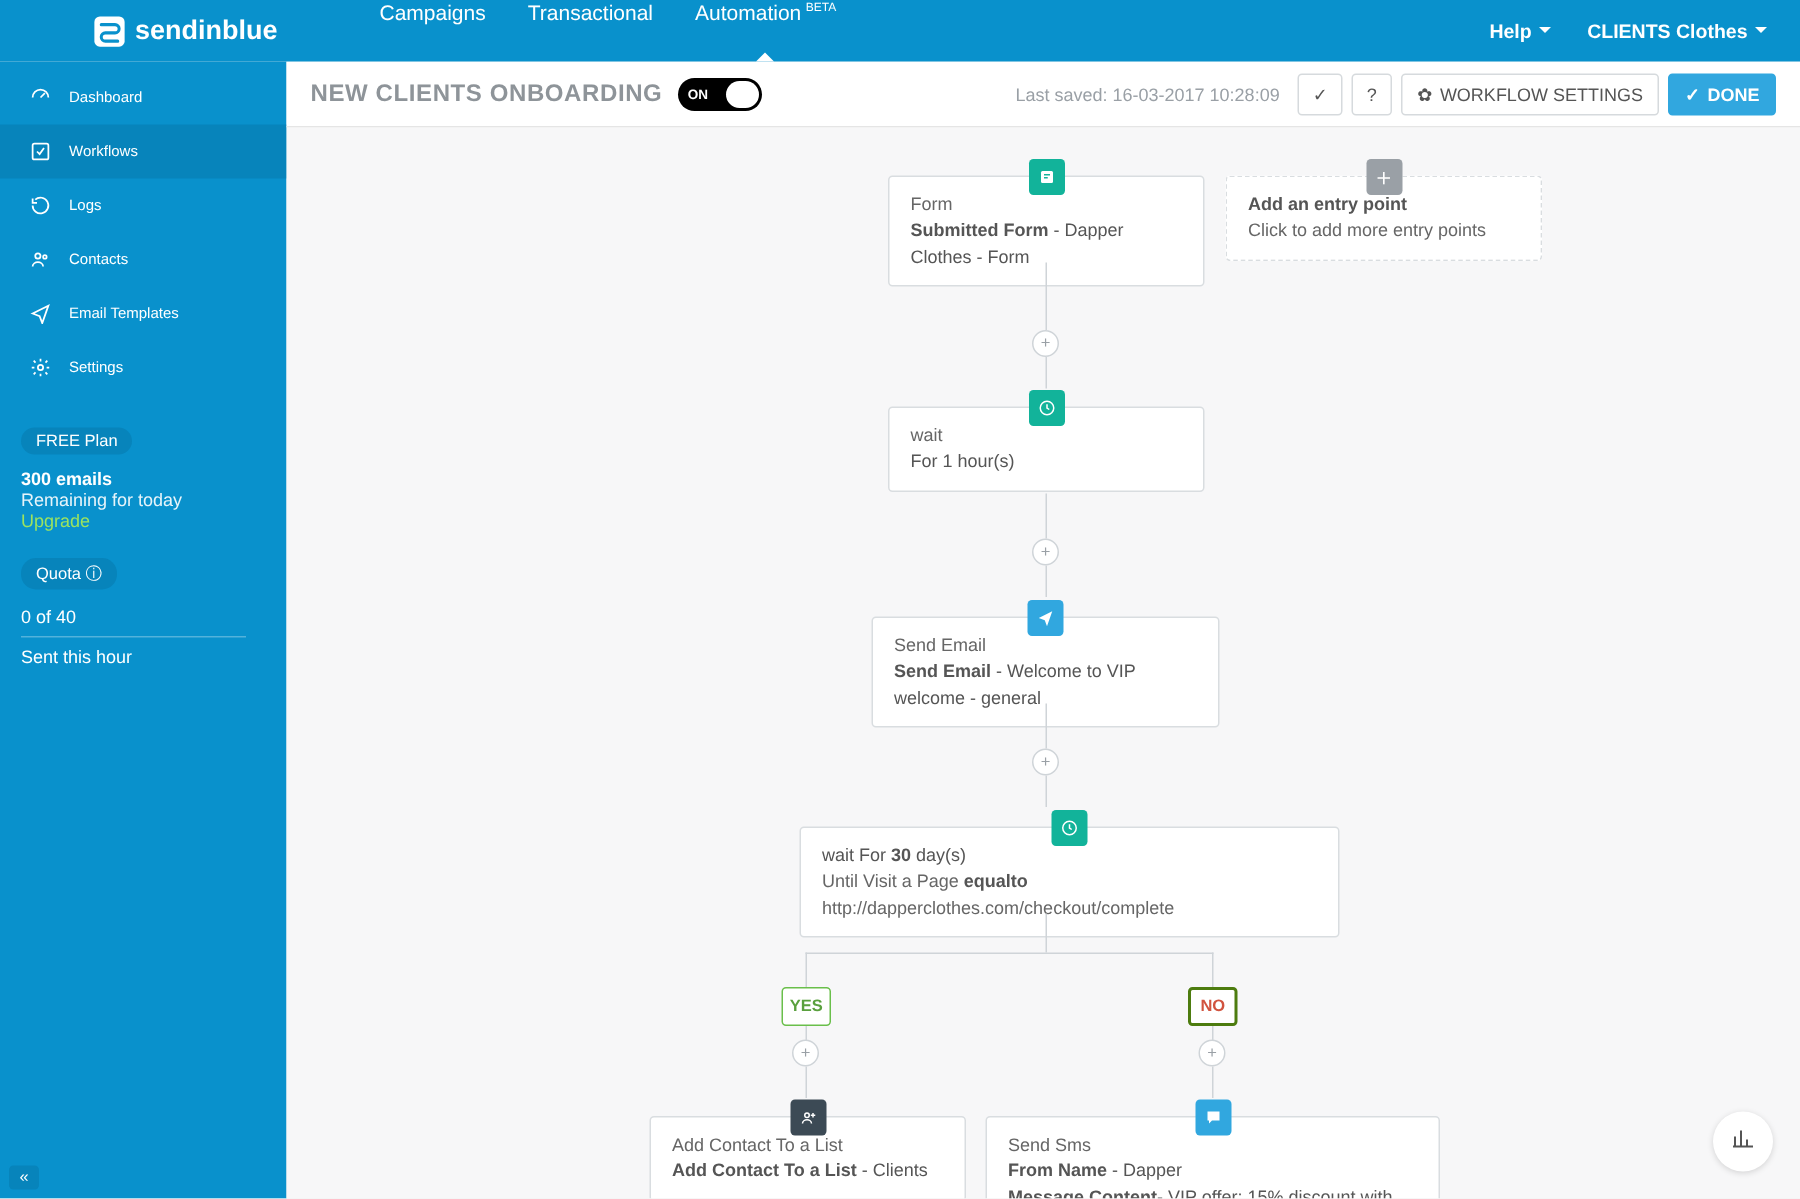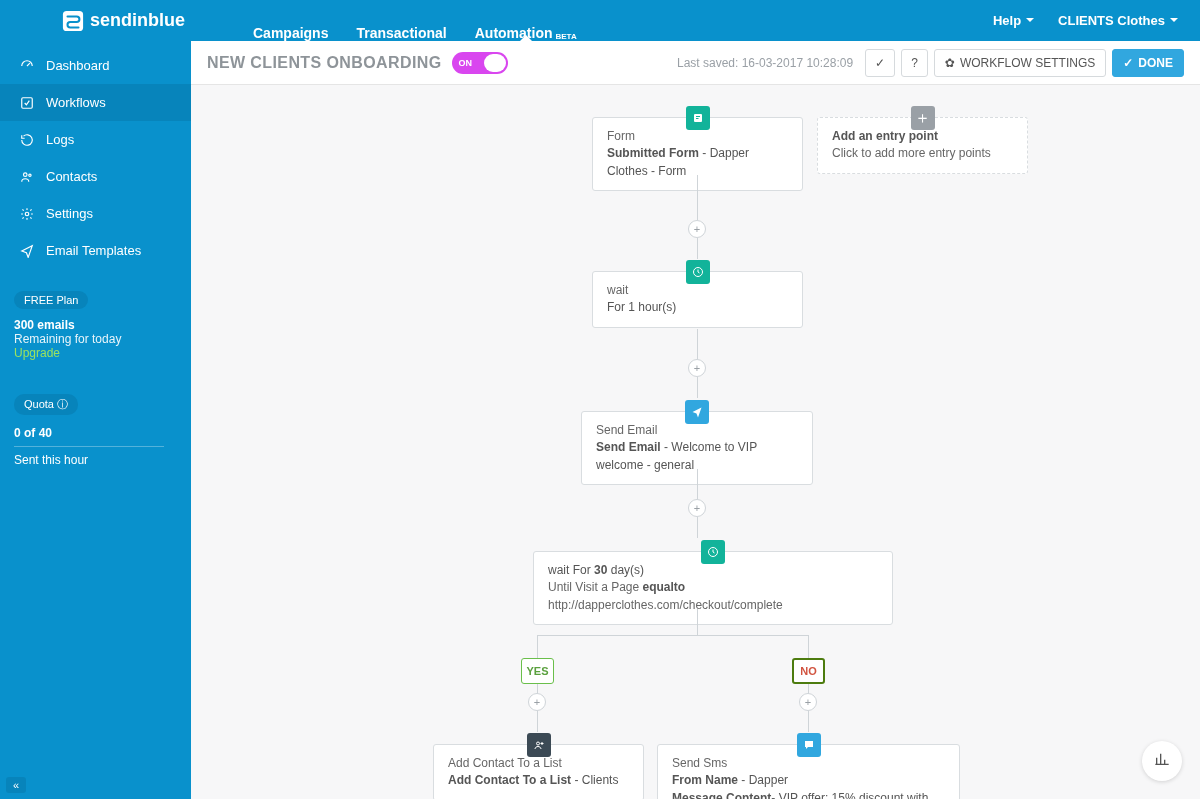--- a/index.html
+++ b/index.html
@@ -3,46 +3,46 @@
 <meta charset="utf-8">
 <style>
 * { margin:0; padding:0; box-sizing:border-box; font-family:-apple-system,BlinkMacSystemFont,"Segoe UI",Helvetica,Arial,sans-serif; }
 body { width:1200px; height:799px; background:#f0f1f2; overflow:hidden; position:relative; }
 
 
 .topbar { position:absolute; top:0; left:0; right:0; height:41px; background:#0991cc; display:flex; align-items:center; color:#fff; z-index:10;padding-left:48px; }
 .logo { display:flex; align-items:center; padding:0 14px; font-size:18px; font-weight:600; width:191px; }
 .logo svg { margin-right:6px; }
 .topnav { display:flex; height:100%; }
-.topnav-item { padding:0 14px; display:flex; align-items:flex-end; font-size:14px; font-weight:700; color:#fff; cursor:pointer; position:relative; }
+.topnav-item { padding:0 14px; display:flex; align-items:flex-start; font-size:14px; font-weight:400; color:#fff; cursor:pointer; position:relative; }
 .topnav-item sup { font-size:8px; margin-left:3px; }
 .topnav-item.active::after { content:""; position:absolute; bottom:0; left:50%; transform:translateX(-50%); border:6px solid transparent; border-bottom-color:#fff; }
 .topbar-right { margin-left:auto; display:flex; align-items:center; height:100%; padding-right:10px; }
 .topbar-right .dd { padding:0 12px; font-size:13px; font-weight:600; color:#ffffff; cursor:pointer; display:flex; align-items:center; }
 .caret-d { width:0; height:0; border:4px solid transparent; border-top-color:#fff; margin-left:5px; margin-top:3px; }
 
 
 .sidebar { position:absolute; top:41px; left:0; bottom:0; width:191px; background:#0991cc; color:#fff; padding-top:6px; }
-.side-item { display:flex; align-items:center; padding:11px 18px; font-size:13px; cursor:pointer; }
+.side-item { display:flex; align-items:center; padding:11px 18px; font-size:10px; cursor:pointer; }
 .side-item .ico { width:18px; margin-right:10px; display:flex; justify-content:center; }
 .side-item.active { background:#0784bb; }
 .plan-box { margin:22px 14px 0 14px; font-size:12px; }
 .pill { display:inline-block; background:#0784bb; border-radius:10px; padding:3px 10px; font-size:11px; margin-bottom:6px; }
 .plan-box .count { font-size:12px; font-weight:600; margin-top:3px; }
 .plan-box .sub { font-size:12px; opacity:.9; }
 .plan-box .upgrade { color:#9be35f; font-size:12px; cursor:pointer; }
-.quota-box { margin:34px 14px 0 14px; font-size:12px; }
+.quota-box { margin:18px 14px 0 14px; font-size:12px; }
 .quota-box .hr { height:1px; background:rgba(255,255,255,.3); margin:6px 0; width:150px; }
 .collapse-fab { position:absolute; bottom:6px; left:6px; width:20px; height:16px; background:#0784bb; border-radius:3px; display:flex; align-items:center; justify-content:center; font-size:11px; cursor:pointer; }
 
 
 .page-head { position:absolute; top:41px; left:191px; right:0; height:44px; background:#fff; border-bottom:1px solid #e5e5e5; display:flex; align-items:center; padding:0 16px; }
 .page-title { font-size:16px; font-weight:600; color:#8e9499; letter-spacing:.4px; }
 .toggle { margin-left:10px; display:flex; align-items:center; }
-.toggle-pill { width:56px; height:22px; border-radius:11px; background:#d946ef; position:relative; display:flex; align-items:center; }
+.toggle-pill { width:56px; height:22px; border-radius:11px; background:#000000; position:relative; display:flex; align-items:center; }
 .toggle-pill span.txt { color:#fff; font-size:9px; font-weight:700; margin-left:7px; }
 .toggle-knob { position:absolute; right:2px; top:2px; width:22px; height:18px; background:#fff; border-radius:9px; }
 .page-head-right { margin-left:auto; display:flex; align-items:center; gap:6px; }
 .saved { font-size:12px; color:#9aa0a6; margin-right:6px; }
 .btn { border:1px solid #d6dadd; background:#fff; border-radius:3px; height:28px; padding:0 10px; font-size:12px; color:#555; display:flex; align-items:center; gap:5px; cursor:pointer; }
 .btn.iconbtn { padding:0 9px; }
 .btn-primary { background:#31a7df; border-color:#31a7df; color:#fff; font-weight:600; }
 
 
 .canvas { position:absolute; top:85px; left:191px; right:0; bottom:0; background:#f7f7f8; overflow:hidden; }
@@ -138,45 +138,45 @@
           <circle cx="9" cy="8" r="3"></circle>
           <path d="M3 20c0-3 3-5 6-5s6 2 6 5"></path>
           <circle cx="17" cy="9" r="2"></circle>
         </svg>
       </span>
     <span>Contacts</span>
   </div>
   <div class="side-item">
     <span class="ico">
         <svg width="14" height="14" viewBox="0 0 24 24" fill="none" stroke="#fff" stroke-width="2">
+          <path d="M3 12l18-9-7 20-3-8-8-3z"></path>
+        </svg>
+      </span>
+    <span>Email Templates</span>
+  </div>
+  <div class="side-item">
+    <span class="ico">
+        <svg width="14" height="14" viewBox="0 0 24 24" fill="none" stroke="#fff" stroke-width="2">
           <circle cx="12" cy="12" r="3"></circle>
           <path d="M12 2v3M12 19v3M4.2 4.2l2.1 2.1M17.7 17.7l2.1 2.1M2 12h3M19 12h3M4.2 19.8l2.1-2.1M17.7 6.3l2.1-2.1"></path>
         </svg>
       </span>
     <span>Settings</span>
-  </div>
-  <div class="side-item">
-    <span class="ico">
-        <svg width="14" height="14" viewBox="0 0 24 24" fill="none" stroke="#fff" stroke-width="2">
-          <path d="M3 12l18-9-7 20-3-8-8-3z"></path>
-        </svg>
-      </span>
-    <span>Email Templates</span>
   </div>
 
   <div class="plan-box">
     <div class="pill">FREE Plan</div>
     <div class="count">300 emails</div>
     <div class="sub">Remaining for today</div>
     <div class="upgrade">Upgrade</div>
   </div>
 
   <div class="quota-box">
     <div class="pill">Quota ⓘ</div>
-    <div class="count" style="margin-top:5px;font-weight:700">0 of 40</div>
+    <div class="count" style="margin-top:5px;font-weight:400">0 of 40</div>
     <div class="hr"></div>
     <div class="sub">Sent this hour</div>
   </div>
 
   <div class="collapse-fab">
     <span>«</span>
   </div>
 </div>
 
 <div class="page-head">

